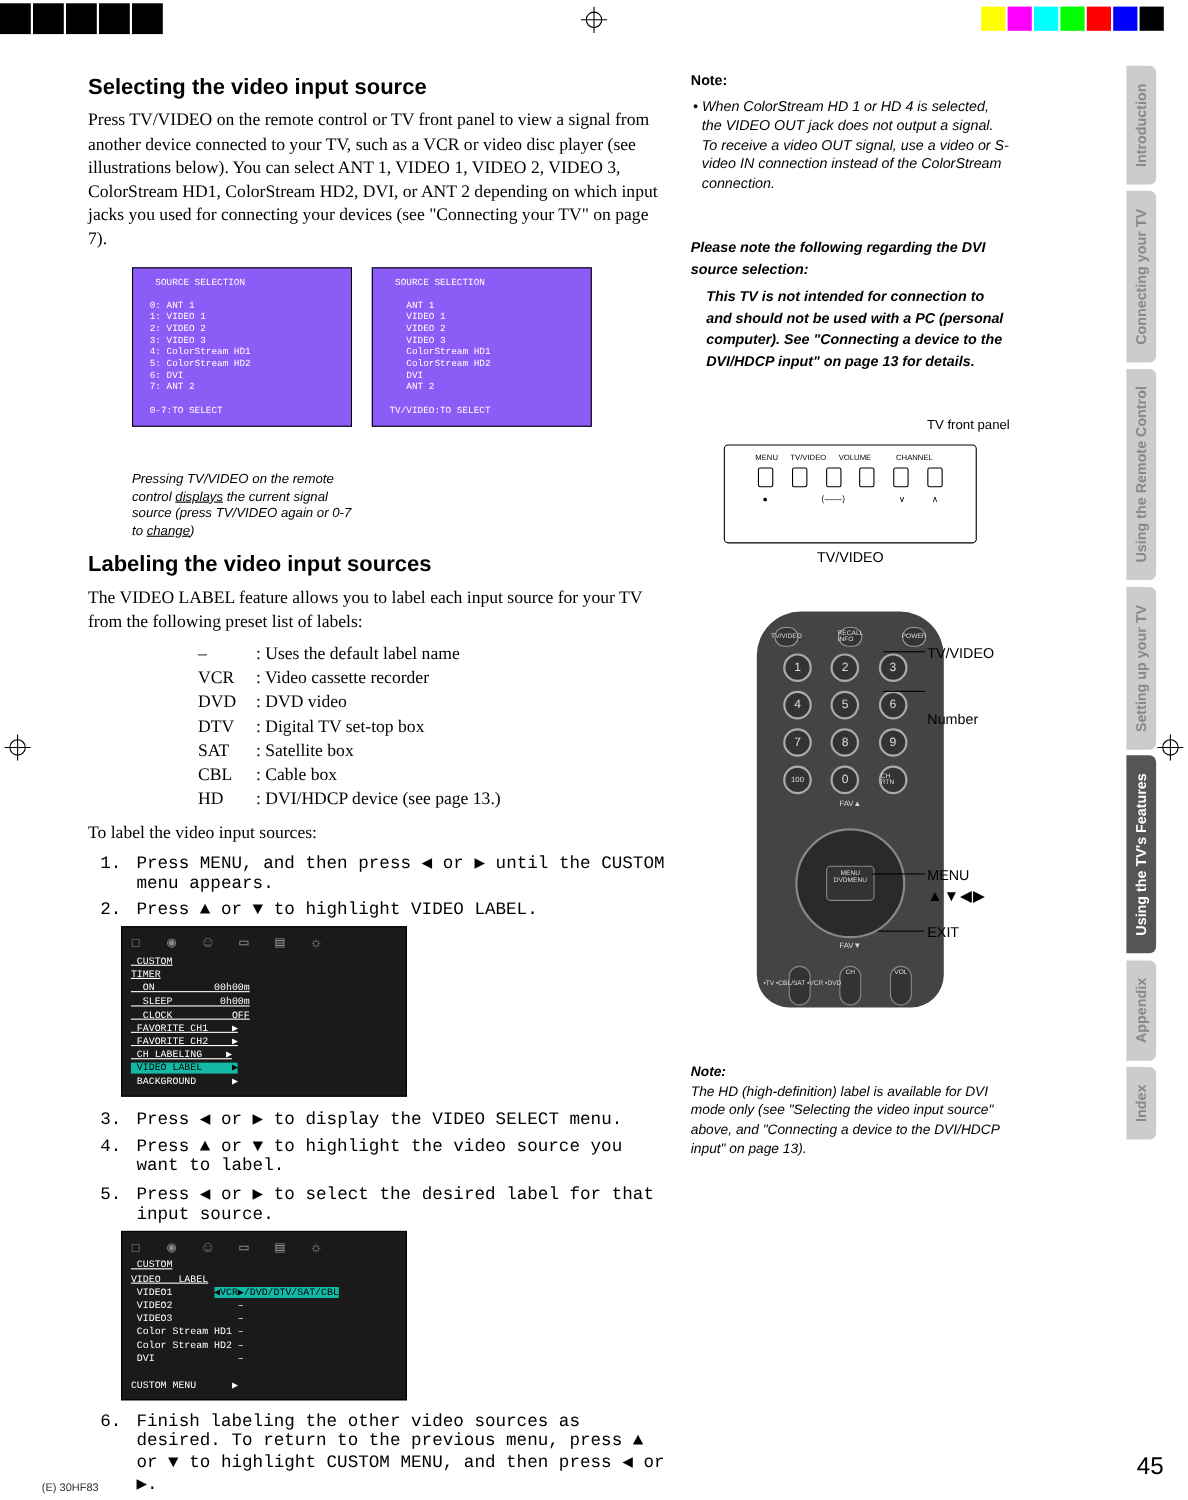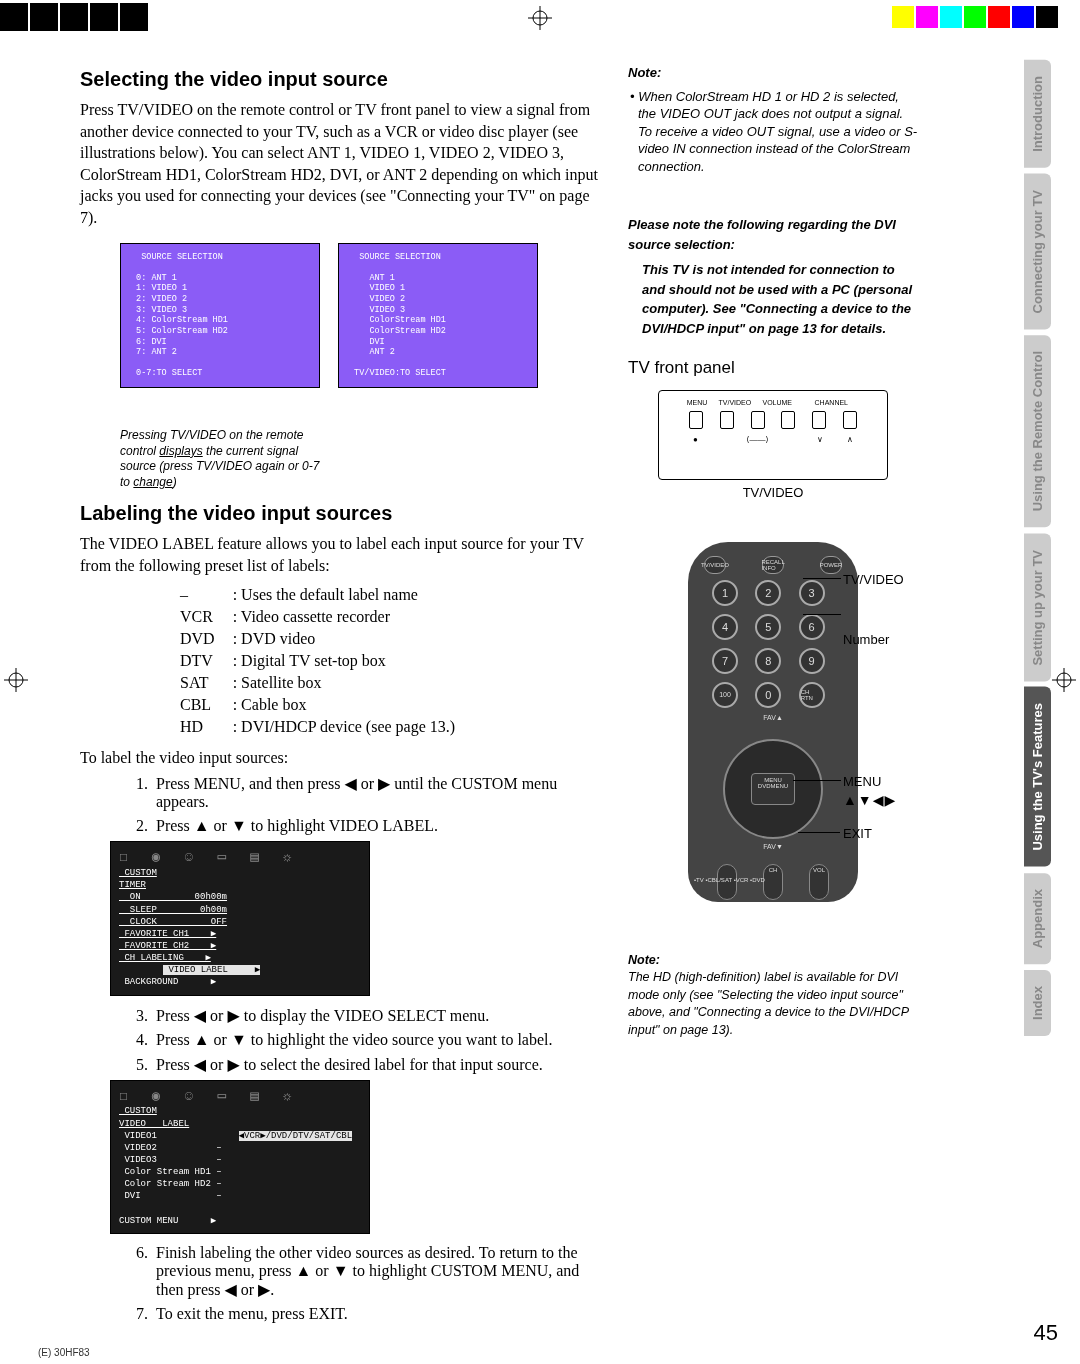--- a/index.html
+++ b/index.html
@@ -16,26 +16,26 @@
   .tab { writing-mode: vertical-rl; transform: rotate(180deg); background:#ccc; color:#888; font-family:Arial,sans-serif; font-weight:bold; font-size:13px; padding:16px 6px; margin-bottom:6px; border-radius:6px 0 0 6px; text-align:center; }
   .tab.active { background:#555; color:#fff; }
   h2 { font-family: Arial, Helvetica, sans-serif; font-weight:bold; font-size:20px; margin-top:4px; margin-bottom:8px; }
   p { margin-bottom:6px; line-height:1.35; }
   .osd-row { display:flex; gap:18px; margin:14px 0 8px 40px; }
   .osd { width:200px; border:1px solid #000; background:#8b5cf6; color:#fff; font-family: 'Courier New', monospace; font-size:8.5px; padding:8px 10px; line-height:1.25; white-space:pre; }
   .caption { font-style:italic; font-family:Arial,sans-serif; font-size:12px; max-width:200px; line-height:1.3;margin-top:32px; }
   .caption-row { display:flex; gap:18px; margin-left:40px; margin-bottom:12px; }
   .label-table { margin-left:90px; }
   .label-table td { padding:1px 8px; }
-  ol { margin-left:72px; margin-top:6px; }
+  ol { margin-left:40px; margin-top:6px;font-family:Liberation Mono, monospace; }
   ol li { margin-bottom:6px; padding-left:4px; }
   .menu-shot { width:260px; border:1px solid #000; background:#1a1a1a; color:#fff; font-family:'Courier New',monospace; font-size:9px; padding:6px 8px; margin:6px 0 10px 30px; line-height:1.35; white-space:pre; }
   .menu-shot .tabicons { letter-spacing:8px; font-size:14px; color:#888; }
-  .menu-shot .hl { background:#e5e5e5; color:#000; display:inline;margin-left:44px; }
-  .note-head { font-weight:bold; font-style:italic; font-family:Arial,sans-serif; }
+  .menu-shot .hl { background:#14b8a6; color:#000; display:inline; }
+  .note-head { font-weight:bold; font-family:Arial,sans-serif; }
   .note-bold { font-weight:bold; font-style:italic; font-family:Arial,sans-serif; line-height:1.5; }
   .frontpanel { border:1px solid #000; width:230px; height:90px; margin: 10px auto 4px; border-radius:4px; position:relative; }
   .frontpanel .lbls { font-size:7px; font-family:Arial,sans-serif; position:absolute; top:8px; left:0; right:0; display:flex; justify-content:space-around; padding:0 22px; }
   .frontpanel .btns { position:absolute; top:20px; left:0; right:0; display:flex; justify-content:space-around; padding:0 22px; }
   .frontpanel .btns span { width:14px; height:18px; border:1px solid #000; border-radius:2px; }
   .frontpanel .syms { position:absolute; top:44px; left:0; right:0; display:flex; justify-content:space-around; padding:0 22px; font-size:8px; }
   .fp-cap { text-align:center; font-family:Arial,sans-serif; font-size:13px; margin-bottom:20px; }
   .remote { width:170px; height:360px; background:#444; border-radius:40px 40px 30px 30px; margin:0 auto; position:relative; padding:14px 16px; font-family:Arial,sans-serif; color:#ddd; font-size:7px; }
   .remote .rc-top { display:flex; justify-content:space-between; margin-bottom:6px; }
   .remote .rc-top span { width:22px; height:18px; border:1px solid #999; border-radius:10px; background:#333; display:flex; align-items:center; justify-content:center; font-size:6px; }
@@ -218,26 +218,26 @@
 
 CUSTOM MENU      ▶</span></div>
     <ol start="6">
       <li>Finish labeling the other video sources as desired. To return to the previous menu, press ▲ or ▼ to highlight CUSTOM MENU, and then press ◀ or ▶.</li>
       <li>To exit the menu, press EXIT.</li>
     </ol>
   </div>
 
   <div class="rightcol">
     <p class="note-head">Note:</p>
-    <p style="font-style:italic; padding-left:10px; text-indent:-8px;">• <span>When ColorStream HD 1 or HD 2 is selected, the VIDEO OUT jack does not output a signal. To receive a video OUT signal, use a video or S-video IN connection instead of the ColorStream connection.</span></p>
+    <p style="font-style:italic; padding-left:10px; text-indent:-8px;">• <span>When ColorStream HD 1 or HD 4 is selected, the VIDEO OUT jack does not output a signal. To receive a video OUT signal, use a video or S-video IN connection instead of the ColorStream connection.</span></p>
 
     <p class="note-bold" style="margin-top:40px">Please note the following regarding the DVI source selection:</p>
     <p class="note-bold" style="padding-left:14px">This TV is not intended for connection to and should not be used with a PC (personal computer). See "Connecting a device to the DVI/HDCP input" on page 13 for details.</p>
 
-    <p style="text-align:left; margin-top:19px; font-size:17px;">TV front panel</p>
+    <p style="text-align:right; margin-top:40px; font-size:12px;">TV front panel</p>
     <div class="frontpanel">
       <div class="lbls">
         <span>MENU</span>
           <span>TV/VIDEO</span>
           <span>VOLUME</span>
           <span></span>
           <span>CHANNEL</span>
           <span></span>
       </div>
       <div class="btns">

